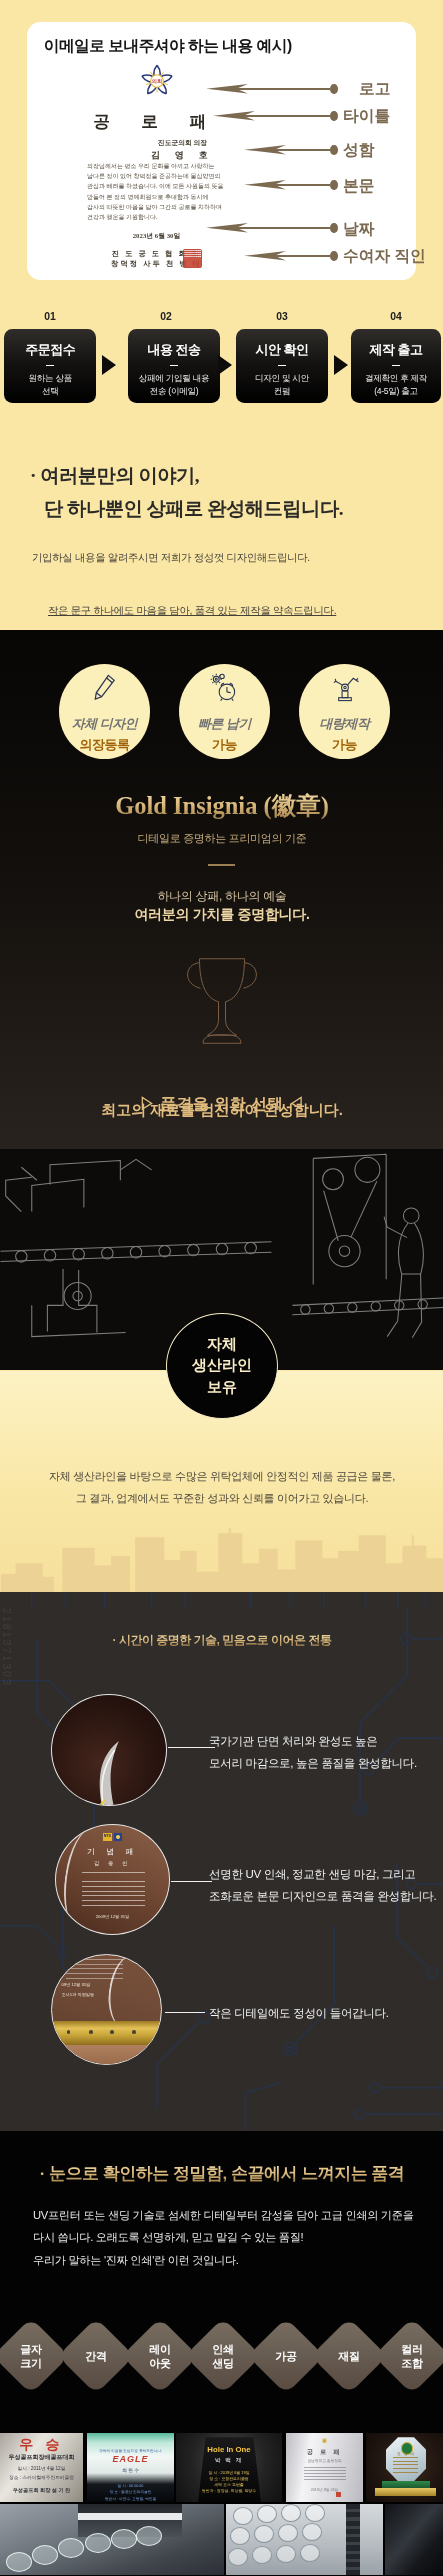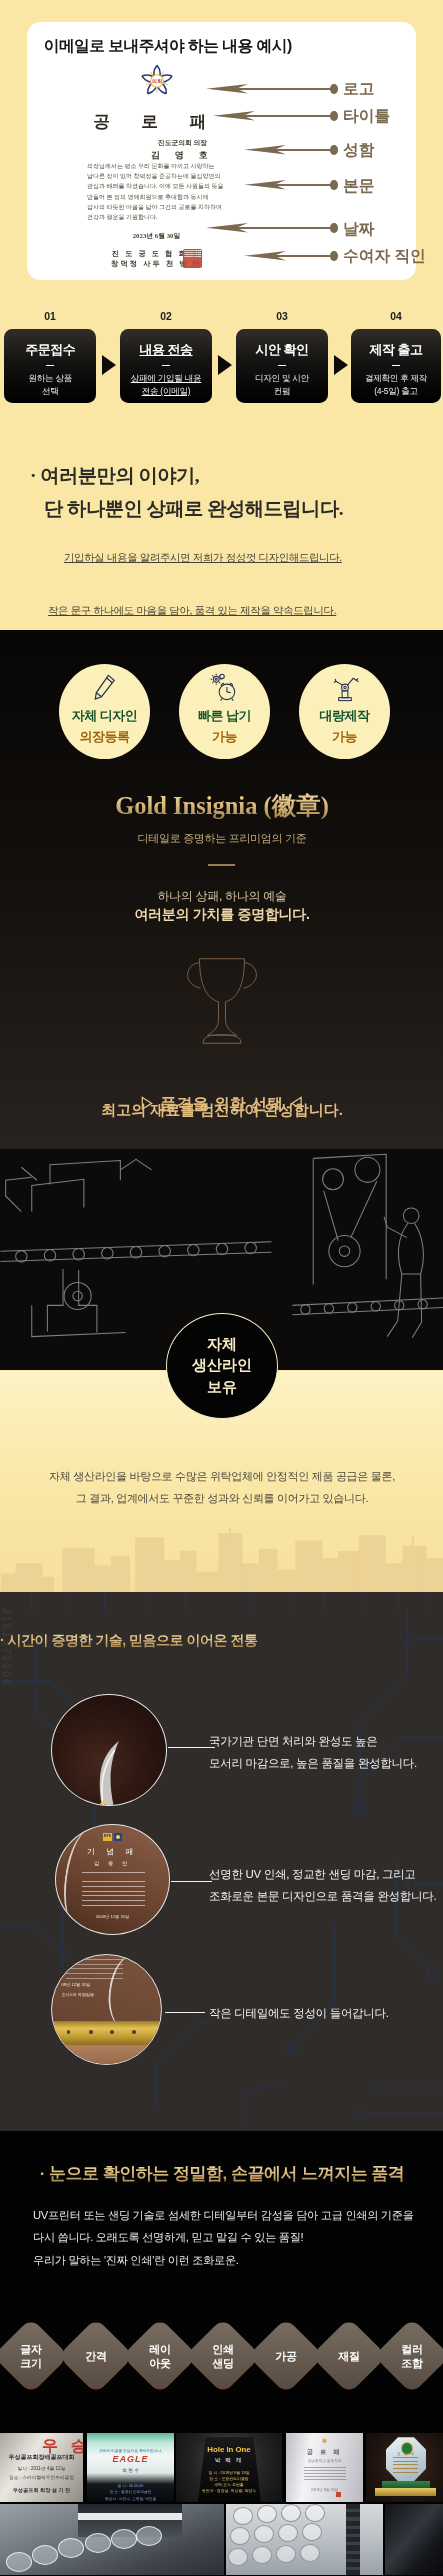--- a/index.html
+++ b/index.html
@@ -37,21 +37,21 @@
   .step-line{font-size:8.6px;line-height:13.6px;color:#f2f2f2;letter-spacing:-0.3px;}
   .step-arrow{position:absolute;top:355px;width:0;height:0;border-top:10px solid transparent;border-bottom:10px solid transparent;border-left:14.6px solid #0d0c0b;}
   
   .promise-t{position:absolute;font-family:"Liberation Serif",serif;font-size:19.3px;font-weight:700;color:#2b2a27;letter-spacing:-0.5px;}
   .promise-s{position:absolute;font-size:10.4px;color:#45413a;letter-spacing:-0.3px;}
 
   
   .sec-brand{top:630px;height:520px;background:linear-gradient(180deg,#070605 0%,#120f0c 45%,#1d1814 70%,#292320 100%);}
   .feature{position:absolute;top:34px;width:91px;height:95px;border-radius:50%;background:#FBEFBA;text-align:center;}
   .feature svg{margin-top:8.3px;}
-  .feat-l1{font-size:13px;font-weight:800;color:#14532d;letter-spacing:-0.5px;margin-top:1px;}
+  .feat-l1{font-size:13px;font-weight:800;color:#737373;letter-spacing:-0.5px;margin-top:9px;font-style:italic;}
   .feat-l2{font-size:13px;font-weight:800;color:#a16207;letter-spacing:-0.5px;margin-top:3.1px;}
   .gold-grad{background:linear-gradient(180deg,#F4DFA9 0%,#D9B87C 50%,#96743F 100%);-webkit-background-clip:text;background-clip:text;color:transparent;}
   .brand-title{position:absolute;left:0;top:159px;width:100%;text-align:center;font-family:"Liberation Serif",serif;font-size:24.5px;font-weight:700;}
   .brand-sub{position:absolute;left:0;top:201px;width:100%;text-align:center;font-size:11px;color:#C6AB7D;letter-spacing:-0.3px;}
   .brand-div{position:absolute;left:208px;top:234px;width:27px;height:2.1px;background:#9B7F50;}
   .brand-l1{position:absolute;left:0;top:258px;width:100%;text-align:center;font-size:12px;color:#D8C7A6;letter-spacing:-0.3px;}
   .brand-l2{position:absolute;left:0;top:276px;width:100%;text-align:center;font-size:14px;font-weight:800;color:#EED7A6;letter-spacing:-0.3px;}
   .trophy{position:absolute;left:157px;top:325px;}
   .mat-l1{position:absolute;left:0;top:444px;width:100%;text-align:center;font-size:15.7px;font-weight:800;color:#E2BD7F;letter-spacing:0.5px;margin-top:20px;}
   .mat-l2{position:absolute;left:0;top:471px;width:100%;text-align:center;font-size:15px;font-weight:800;color:#E2BD7F;}
@@ -64,21 +64,21 @@
   .badge div:first-child{margin-top:19px;}
 
   
   .sec-trust{top:1371px;height:222px;background:linear-gradient(180deg,#FDF2C4 0%,#F9E7A6 55%,#F6DF9C 100%);}
   .trust-p{position:absolute;left:0;top:94px;width:100%;text-align:center;font-size:11px;line-height:22px;color:#4C463C;letter-spacing:-0.3px;}
   .skyline{position:absolute;left:0;bottom:0;}
 
   
   .sec-trad{top:1592px;height:539px;background:#2F2C2A;}
   .watermark{position:absolute;left:1px;top:15.7px;writing-mode:vertical-rl;font-size:10.4px;color:rgba(220,220,220,0.10);letter-spacing:2.1px;}
-  .trad-title{position:absolute;left:0;top:40px;width:100%;font-size:14px;font-weight:800;letter-spacing:-0.5px;}
+  .trad-title{position:absolute;left:0;top:40px;width:100%;text-align:center;font-size:12px;font-weight:800;letter-spacing:-0.5px;}
   .detail-circle{position:absolute;border-radius:50%;border:1px solid #E6E6E6;overflow:hidden;box-sizing:border-box;}
   .conn{position:absolute;height:1px;background:#F0F0F0;}
   .cap{position:absolute;left:209px;font-size:11.5px;line-height:22px;color:#F4F4F4;letter-spacing:-0.3px;white-space:nowrap;}
   .c1{left:51px;top:102px;width:116px;height:112px;background:radial-gradient(circle at 42% 62%,#44261c 0%,#2a1510 55%,#180b08 100%);}
   .c2{left:55px;top:232px;width:115px;height:111px;background:linear-gradient(205deg,#8a6048 0%,#6b4430 55%,#4a2b1e 100%);}
   .c3{left:51px;top:362px;width:111px;height:111px;background:linear-gradient(200deg,#7a523c 0%,#6e4a36 45%,#5d3c2a 100%);}
   .p2-logos{position:absolute;left:0;top:8.3px;width:100%;text-align:center;}
   .p2-sq{display:inline-block;width:8.3px;height:7.8px;margin:0 1px;vertical-align:top;}
   .p2-nts{background:#E8B32A;color:#1b2a6b;font-size:3.7px;font-weight:700;line-height:7.8px;}
   .p2-fl{background:#27418c;position:relative;}
@@ -188,21 +188,21 @@
       </div>
     </div>
 
     <div class="callout" style="top:83px;left:206px;width:132px;">
       <svg width="42" height="11.5" viewBox="0 0 80 22">
           <polygon points="0,11 80,2 58,11 80,20" fill="#7B6950"></polygon>
         </svg>
       <span class="line"></span>
         <span class="dot"></span>
     </div>
-    <div class="callout-label" style="top:79px;">로고</div>
+    <div class="callout-label" style="top:79px;margin-left:16px;">로고</div>
 
     <div class="callout" style="top:110px;left:213px;width:125px;">
       <svg width="42" height="11.5" viewBox="0 0 80 22">
           <polygon points="0,11 80,2 58,11 80,20" fill="#7B6950"></polygon>
         </svg>
       <span class="line"></span>
         <span class="dot"></span>
     </div>
     <div class="callout-label" style="top:106px;">타이틀</div>
 
@@ -247,21 +247,21 @@
     <div class="step-num" style="left:261px;">03</div>
     <div class="step-num" style="left:375px;">04</div>
 
     <div class="step-card" style="left:4.2px;width:92px;">
       <div class="step-title">주문접수</div>
       <div class="step-dash"></div>
       <div class="step-line">원하는 상품</div>
       <div class="step-line">선택</div>
     </div>
     <div class="step-arrow" style="left:102px;"></div>
-    <div class="step-card" style="left:120px;width:92px;text-decoration:underline;">
+    <div class="step-card" style="left:128px;width:92px;">
       <div class="step-title">내용 전송</div>
       <div class="step-dash"></div>
       <div class="step-line">상패에 기입될 내용</div>
       <div class="step-line">전송 (이메일)</div>
     </div>
     <div class="step-arrow" style="left:218px;"></div>
     <div class="step-card" style="left:236px;width:92px;">
       <div class="step-title">시안 확인</div>
       <div class="step-dash"></div>
       <div class="step-line">디자인 및 시안</div>
@@ -270,21 +270,21 @@
     <div class="step-arrow" style="left:334px;"></div>
     <div class="step-card" style="left:351px;width:90px;">
       <div class="step-title">제작 출고</div>
       <div class="step-dash"></div>
       <div class="step-line">결제확인 후 제작</div>
       <div class="step-line">(4-5일) 출고</div>
     </div>
 
     <div class="promise-t" style="left:44px;top:495px;">단 하나뿐인 상패로 완성해드립니다.</div>
     <div class="promise-t" style="left:30px;top:462px;">· 여러분만의 이야기,</div>
-    <div class="promise-s" style="left:64px;top:551px;text-decoration:underline;">기입하실 내용을 알려주시면 저희가 정성껏 디자인해드립니다.</div>
+    <div class="promise-s" style="left:32px;top:551px;">기입하실 내용을 알려주시면 저희가 정성껏 디자인해드립니다.</div>
     <div class="promise-s" style="left:48px;top:604px;text-decoration:underline;">작은 문구 하나에도 마음을 담아, 품격 있는 제작을 약속드립니다.</div>
   </section>
 
   <section class="sec-brand">
     <div class="feature" style="left:59px;">
       <svg width="31" height="32" viewBox="0 0 64 64">
         <g fill="none" stroke="#263253" stroke-width="2.5">
           <path d="M40,6 L52,16 L26,50 L13,55 L15,42 Z"></path>
           <path d="M36,11 L48,21"></path>
           <path d="M15,42 L26,50"></path>
@@ -514,21 +514,21 @@
     <div class="cap" style="top:410px;">
       <div>작은 디테일에도 정성이 들어갑니다.</div>
     </div>
   </section>
 
   <section class="sec-prec">
     <div class="prec-title gold-grad">· 눈으로 확인하는 정밀함, 손끝에서 느껴지는 품격</div>
     <div class="prec-body">
       <div>UV프린터 또는 샌딩 기술로 섬세한 디테일부터 감성을 담아 고급 인쇄의 기준을</div>
       <div>다시 씁니다. 오래도록 선명하게, 믿고 맡길 수 있는 품질!</div>
-      <div>우리가 말하는 '진짜 인쇄'란 이런 조화로운.</div>
+      <div>우리가 말하는 '진짜 인쇄'란 이런 것입니다.</div>
     </div>
 
     <div class="diamond" style="left:4.2px;">
         <div class="dl">
           <span>글자</span>
           <span>크기</span>
         </div>
       </div>
     <div class="diamond" style="left:69px;">
         <div class="dl">
@@ -563,21 +563,21 @@
     <div class="diamond" style="left:385px;">
         <div class="dl">
           <span>컬러</span>
           <span>조합</span>
         </div>
       </div>
   </section>
 
   <section class="sec-gal">
     <div class="tile t1">
-      <div class="t-txt red" style="top:3.1px;font-size:16px;font-weight:800;letter-spacing:4.2px;padding-left:25px;">우 승</div>
+      <div class="t-txt red" style="top:3.1px;font-size:14px;font-weight:800;letter-spacing:4.2px;">우 승</div>
       <div class="t-txt" style="top:20px;font-size:6px;font-weight:700;color:#2c2c34;">우성골프회장배골프대회</div>
       <div class="t-txt" style="top:32px;font-size:4.7px;color:#3a3a42;">일시 : 2011년 4월 12일</div>
       <div class="t-txt" style="top:41px;font-size:4.7px;color:#3a3a42;">장소 : 스카이힐제주컨트리클럽</div>
       <div class="t-txt" style="top:54px;font-size:5.2px;font-weight:700;color:#2e2e36;">우성골프회 회장 설 기 찬</div>
     </div>
     <div class="tile t2">
       <div class="t-txt" style="top:14.6px;font-size:3.7px;color:#2c50a8;">귀하의 이글을 진심으로 축하드립니다.</div>
       <div class="t-txt" style="top:21px;font-size:9px;font-weight:800;font-style:italic;color:#c23b2e;letter-spacing:1px;">EAGLE</div>
       <div class="t-txt" style="top:34px;font-size:4.7px;color:#223355;">최 판 수</div>
       <div class="t-txt" style="top:50px;font-size:3.7px;color:#7fa7e8;">일 시 : 00.00.00</div>

